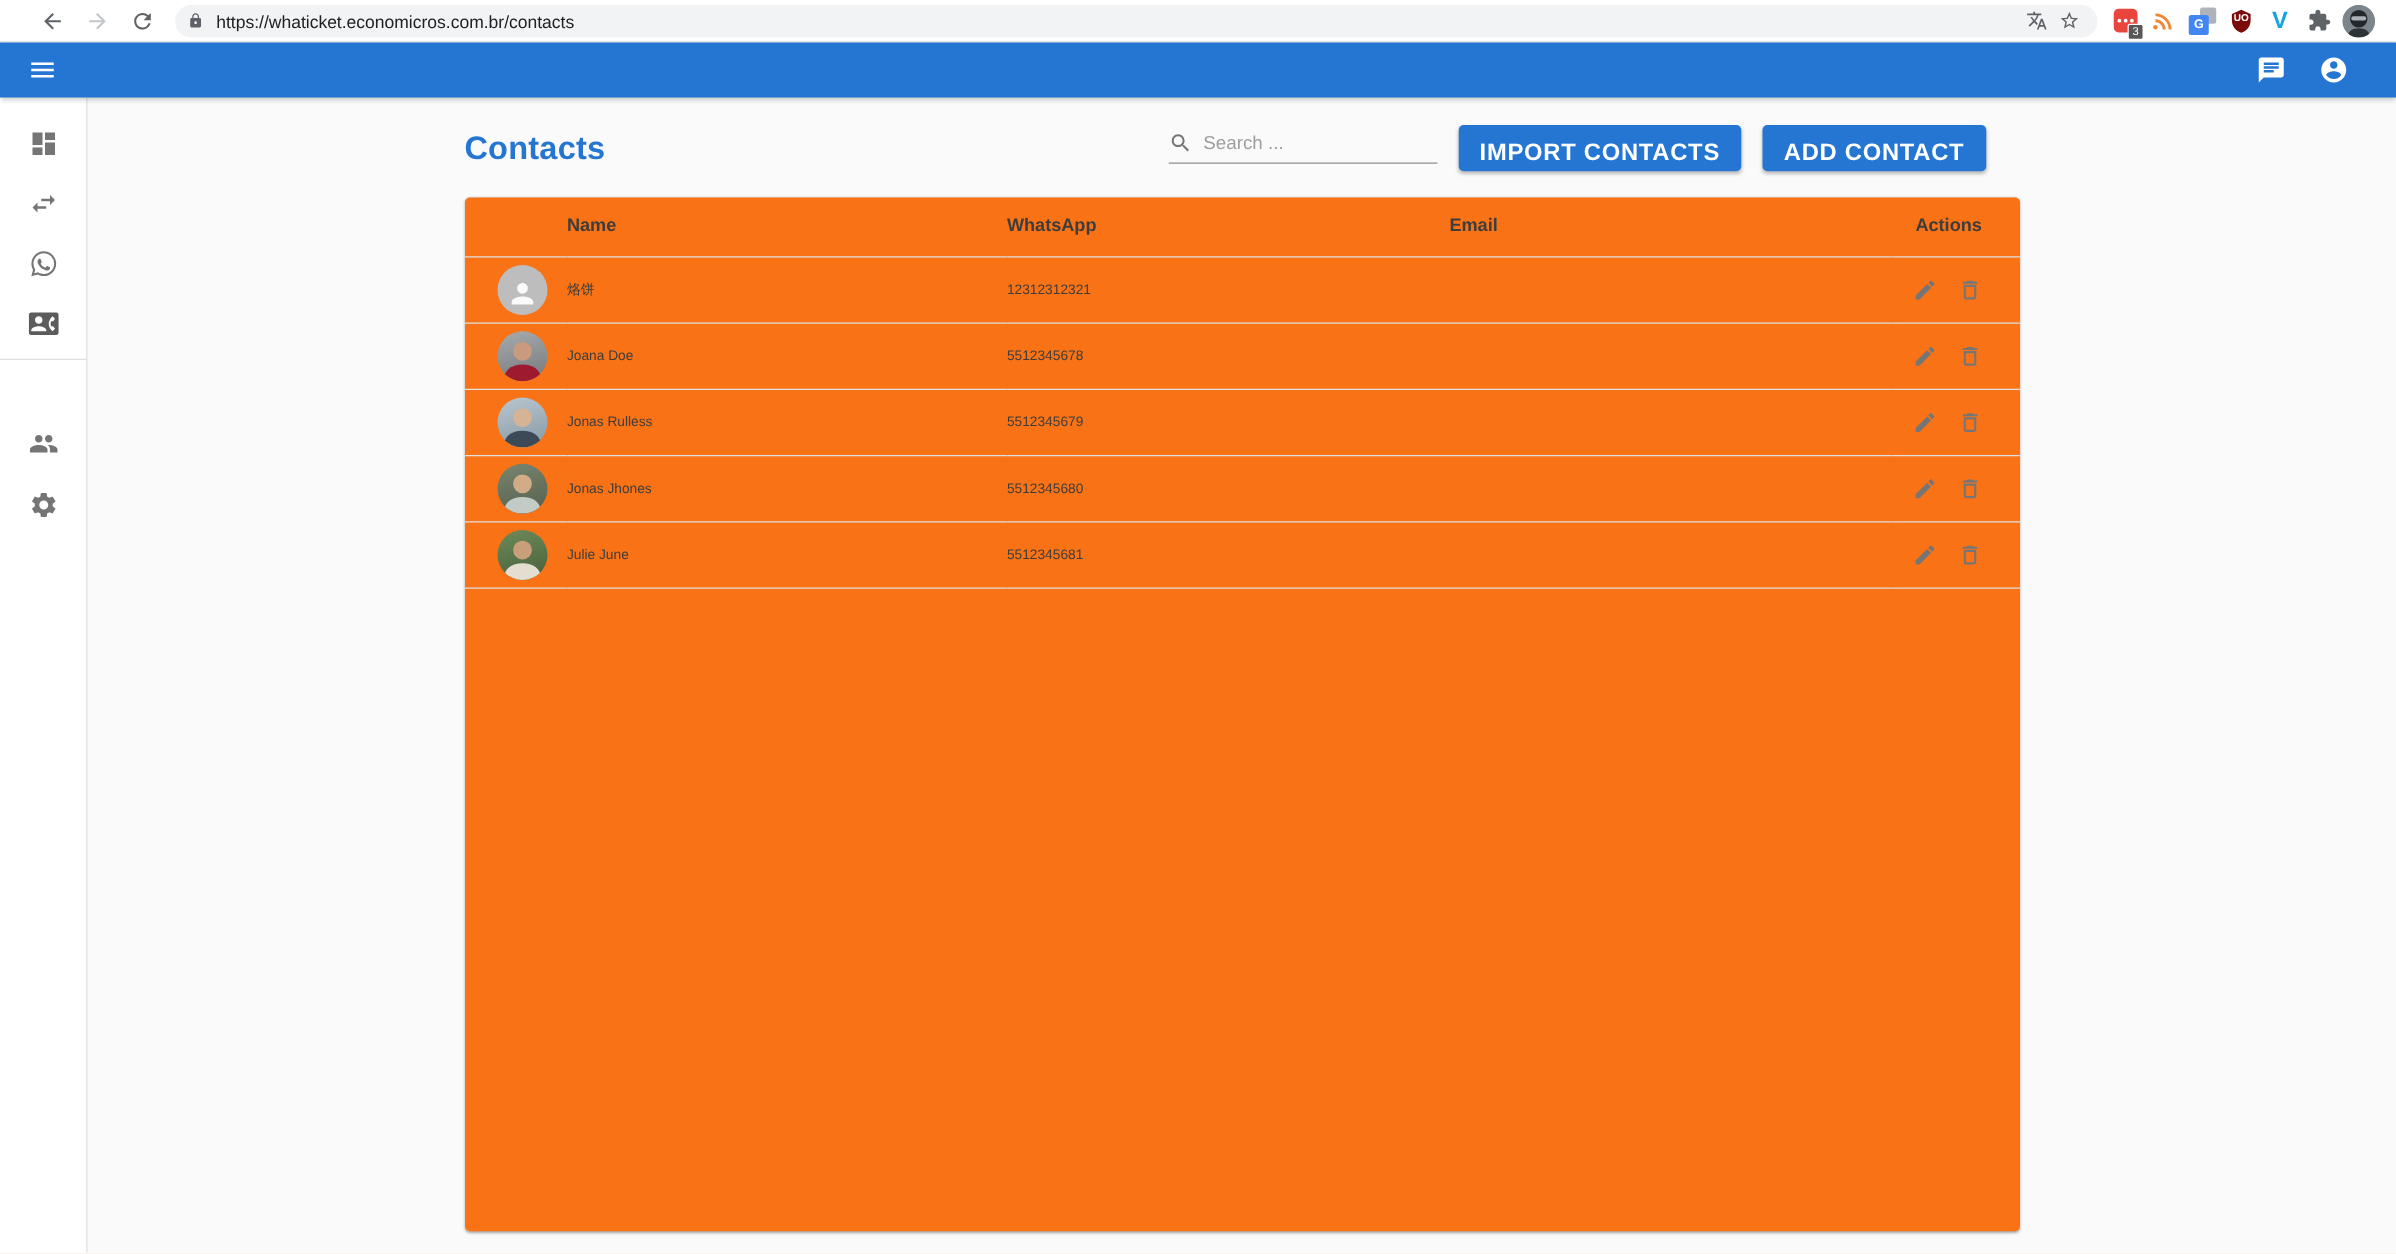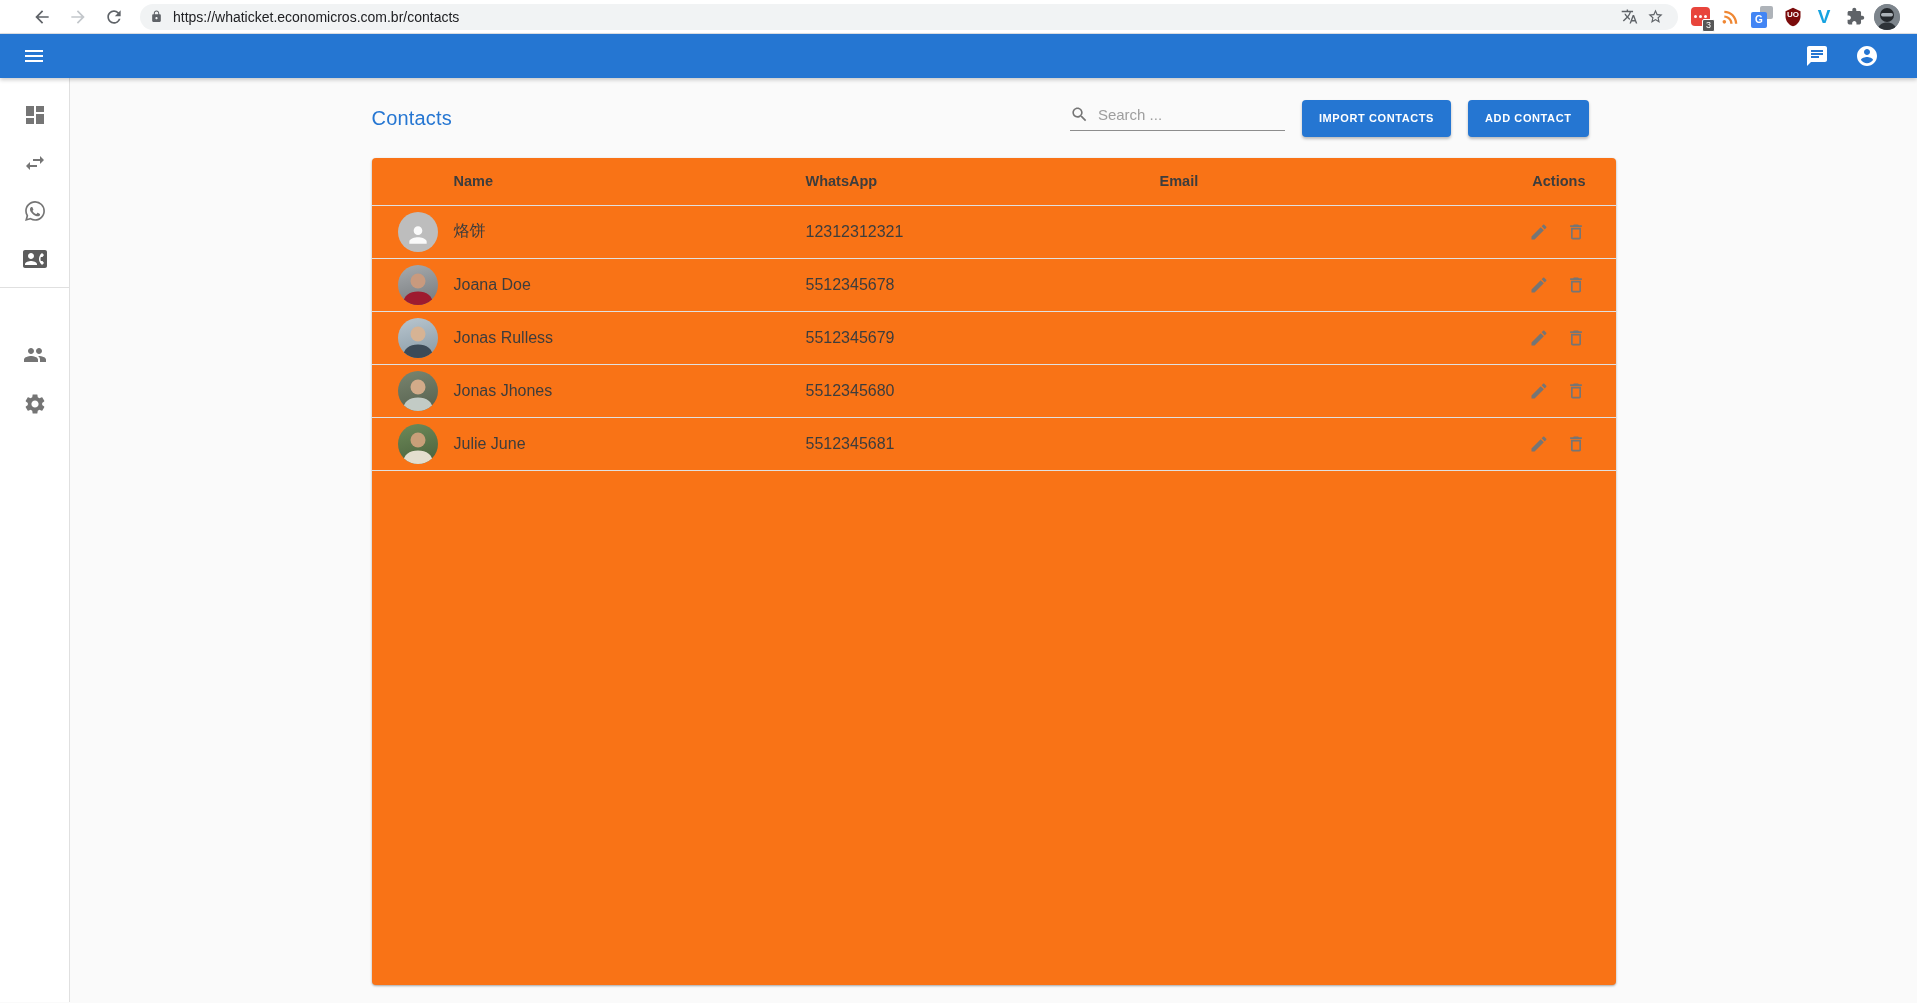--- a/index.html
+++ b/index.html
@@ -53,39 +53,39 @@
     border-radius:50%; display:flex; align-items:center; justify-content:center; cursor:pointer; }
   .side-btn svg { width:24px; height:24px; fill:#757575; }
   .side-btn.active svg { fill:#5c5c5c; }
   .side-divider { position:absolute; top:209px; left:0; width:100%; height:1px; background:#e0e0e0; }
 
   .main { flex:1; background:#fafafa; }
   .content { width:1244px; margin:0 auto; }
 
   
   .page-head { height:80px; display:flex; align-items:center; }
-  .page-title { font-size:20px; font-weight:400; color:#2576d2; letter-spacing:0.2px; }
+  .page-title { font-size:26px; font-weight:700; color:#2576d2; letter-spacing:0.2px; }
   .head-right { margin-left:auto; display:flex; align-items:center; gap:17px; padding-right:27px; }
   .search-box { display:flex; align-items:center; width:215px; border-bottom:1px solid #8d8d8d;
     padding-bottom:6px; }
   .search-box svg { width:19px; height:19px; fill:#757575; flex:none; }
   .search-box input { border:none; outline:none; background:transparent; font-size:15px;
     margin-left:9px; width:100%; color:#424242; font-family:"Liberation Sans",sans-serif; }
   .search-box input::placeholder { color:#9e9e9e; }
   .btn-primary { background:#2576d2; color:#fff; border:none; border-radius:4px; height:37px;
-    padding:12px 17px; font-size:11px; font-weight:bold; letter-spacing:0.6px; cursor:pointer;
+    padding:12px 17px; font-size:19px; font-weight:bold; letter-spacing:0.6px; cursor:pointer;
     box-shadow:0 2px 3px rgba(0,0,0,0.25); font-family:"Liberation Sans",sans-serif; }
 
   
   .card { width:1244px; height:827px; background:#f97316; border-radius:4px;
     box-shadow:0 1px 3px rgba(0,0,0,0.12), 0 1px 2px rgba(0,0,0,0.24); overflow:hidden; }
   table { width:100%; border-collapse:collapse; table-layout:fixed; }
   thead th { height:47px; text-align:left; font-size:14.5px; font-weight:bold; color:#3d3d3d;
     border-bottom:1px solid #e0e0e0; }
-  tbody td { height:53px; border-bottom:1px solid #e0e0e0; font-size:16px; color:#3d3d3d;
+  tbody td { height:53px; border-bottom:1px solid #e0e0e0; font-size:11px; color:#3d3d3d;
     vertical-align:middle; }
   .c-avatar { padding-left:26px; }
   .c-actions { text-align:right; padding-right:24px; }
   th.c-actions { padding-right:30px; }
   .avatar { width:40px; height:40px; border-radius:50%; overflow:hidden; display:flex;
     align-items:flex-end; justify-content:center; }
   .avatar svg { display:block; }
   .row-action { width:32px; height:32px; border:none; background:transparent; border-radius:50%;
     cursor:pointer; display:inline-flex; align-items:center; justify-content:center; }
   .row-action svg { width:20px; height:20px; fill:#757575; }

